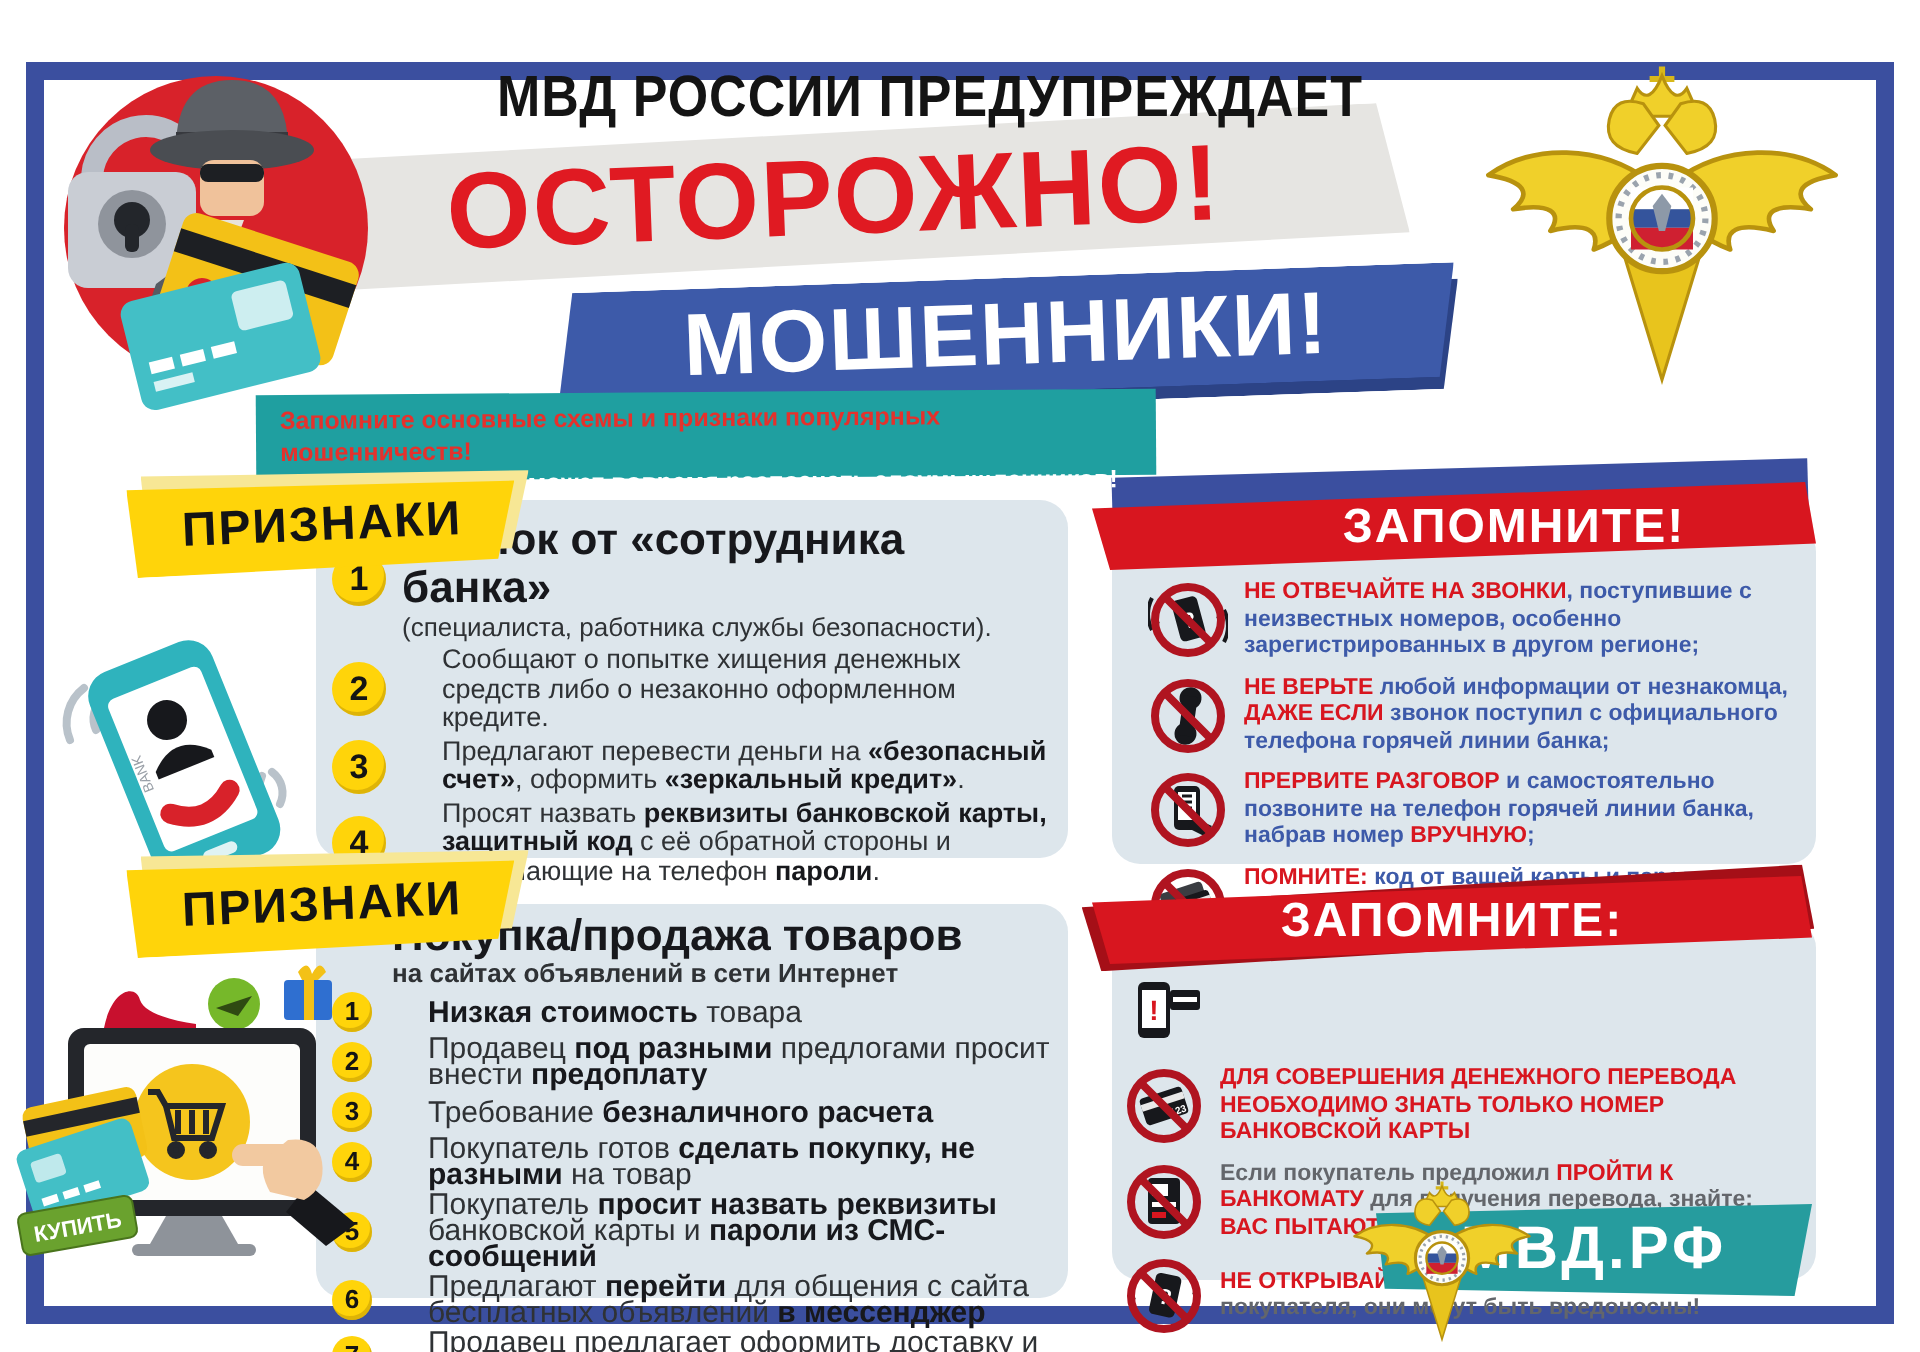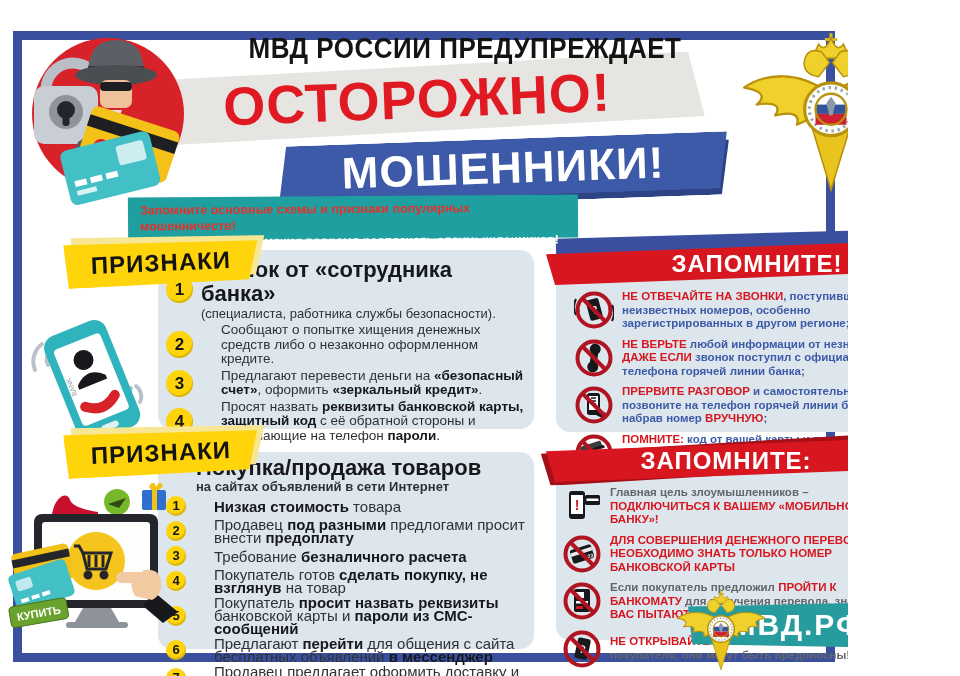--- a/index.html
+++ b/index.html
@@ -1,16 +1,16 @@
 <!DOCTYPE html>
 <html><head>
 <meta charset="utf-8">
 <style>
   html,body{margin:0;padding:0;background:#fff;}
-  #poster{position:relative;width:848px;height:676px;background:#fff;overflow:hidden;
+  #poster{position:relative;width:960px;height:676px;background:#fff;overflow:hidden;
           font-family:"Liberation Sans","DejaVu Sans",sans-serif;}
   .abs{position:absolute;}
   .frame{left:13px;right:13px;top:31px;bottom:14px;border:9px solid #3b4f9f;z-index:1;}
   .header-title{top:33px;left:230px;width:470px;text-align:center;font-size:26px;font-weight:bold;
                 color:#141414;letter-spacing:.5px;transform:scaleY(1.12);z-index:5;white-space:nowrap;}
   
   .banner-gray{left:130px;top:62px;width:574px;height:74px;background:#e6e5e2;transform:rotate(-2.2deg);
                clip-path:polygon(0 12%,97.5% 0,100% 88%,2.5% 100%);z-index:3;
                text-align:center;line-height:74px;font-size:54px;font-weight:bold;color:#e01a22;letter-spacing:1px;}
   .banner-blue-sh{left:283px;top:147px;width:447px;height:55px;background:#2c4386;transform:rotate(-2deg);
@@ -200,21 +200,21 @@
     <div class="li">
       <span class="numc">2</span>
       <div class="ltext rich"><span>Продавец </span><span class="b">под разными</span><span> предлогами просит внести </span><span class="b">предоплату</span></div>
     </div>
     <div class="li">
       <span class="numc">3</span>
       <div class="ltext rich"><span>Требование </span><span class="b">безналичного расчета</span></div>
     </div>
     <div class="li">
       <span class="numc">4</span>
-      <div class="ltext rich"><span>Покупатель готов </span><span class="b">сделать покупку, не взглянув</span><span> на товар</span></div>
+      <div class="ltext rich"><span>Покупатель готов </span><span class="b">сделать покупку, не разными</span><span> на товар</span></div>
     </div>
     <div class="li">
       <span class="numc">5</span>
       <div class="ltext rich"><span>Покупатель </span><span class="b">просит назвать реквизиты</span><span> банковской карты и </span><span class="b">пароли из СМС-сообщений</span></div>
     </div>
     <div class="li">
       <span class="numc">6</span>
       <div class="ltext rich"><span>Предлагают </span><span class="b">перейти</span><span> для общения с сайта бесплатных объявлений </span><span class="b">в мессенджер</span></div>
     </div>
     <div class="li">
@@ -337,21 +337,20 @@
     <div class="ri">
       <span class="icon">
         <svg width="40" height="40" viewBox="0 0 40 40">
           <rect x="7" y="5" width="16" height="28" rx="3" fill="#17181c"></rect>
           <rect x="9" y="9" width="12" height="19" fill="#fff"></rect>
           <text x="15" y="24" font-size="14" font-weight="bold" fill="#d8161f" text-anchor="middle">!</text>
           <rect x="23" y="9" width="15" height="10" rx="1.5" fill="#17181c"></rect>
           <rect x="24.5" y="12.5" width="12" height="2.5" fill="#fff"></rect>
         </svg>
       </span>
-      <div class="rtext rich"><span>Главная цель злоумышленников – </span><span class="rb">ПОДКЛЮЧИТЬСЯ К ВАШЕМУ «МОБИЛЬНОМУ БАНКУ»!</span></div>
     </div>
     <div class="ri">
       <span class="icon">
         <svg width="40" height="40" viewBox="0 0 40 40">
           <g transform="rotate(-18 20 20)">
             <rect x="9" y="13" width="22" height="14" rx="2" fill="#17181c"></rect>
             <rect x="9" y="16" width="22" height="3.5" fill="#fff" opacity=".9"></rect>
             <text x="26" y="26" font-size="5" font-weight="bold" fill="#fff" text-anchor="middle">123</text>
           </g>
           <circle cx="20" cy="20" r="16.5" fill="none" stroke="#b01420" stroke-width="4"></circle>

